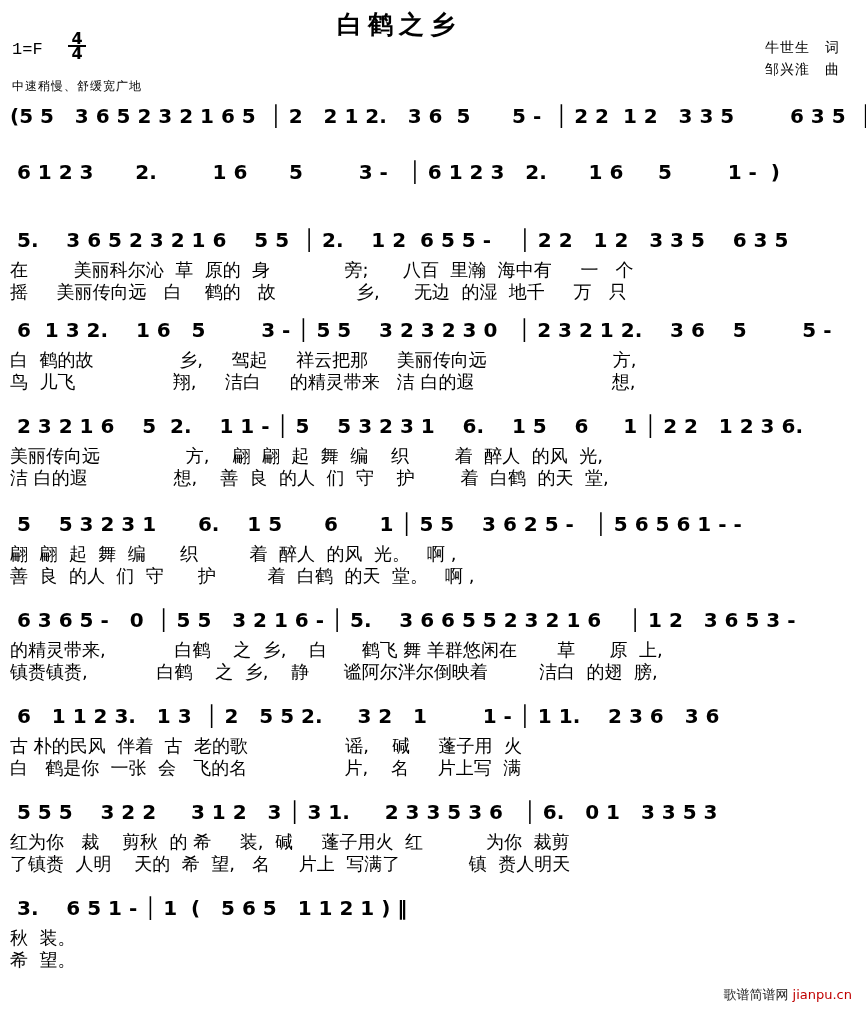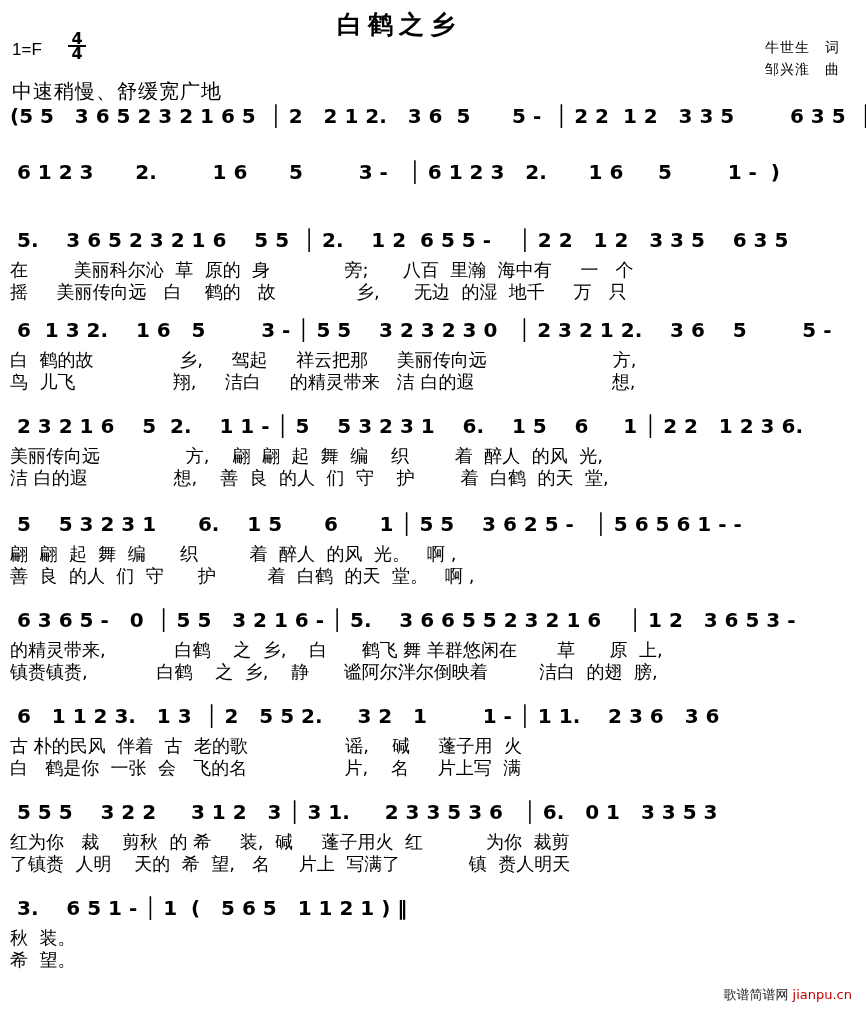--- a/index.html
+++ b/index.html
@@ -16,35 +16,35 @@
   
   .title{
     position:absolute;left:0;top:8px;width:798px;
     text-align:center;
     font-family:"DejaVu Sans", sans-serif;
     font-weight:bold;font-size:25px;
     letter-spacing:6px;
   }
   .key{
     position:absolute;left:12px;top:40px;
-    font-family:Liberation Sans, sans-serif;
+    font-family:Liberation Mono, monospace;
     font-size:17px;
   }
   .meter{
     position:absolute;left:68px;top:32px;
     font-family:"DejaVu Sans", sans-serif;
     font-size:16px;font-weight:bold;
     line-height:13px;text-align:center;width:18px;
   }
   .meter .num{display:block;}
   .meter .den{display:block;border-top:2px solid #000;}
   .tempo{
     position:absolute;left:12px;top:78px;
     font-family:"DejaVu Sans", sans-serif;
-    font-size:20px;letter-spacing:1px;
+    font-size:12px;letter-spacing:1px;
   }
   .credits{
     position:absolute;right:26px;top:36px;
     font-family:"DejaVu Sans", sans-serif;
     font-size:14px;line-height:22px;text-align:left;
   }
   .credits span{letter-spacing:1px;}
 
   
   .system{position:absolute;left:0;width:866px;}

